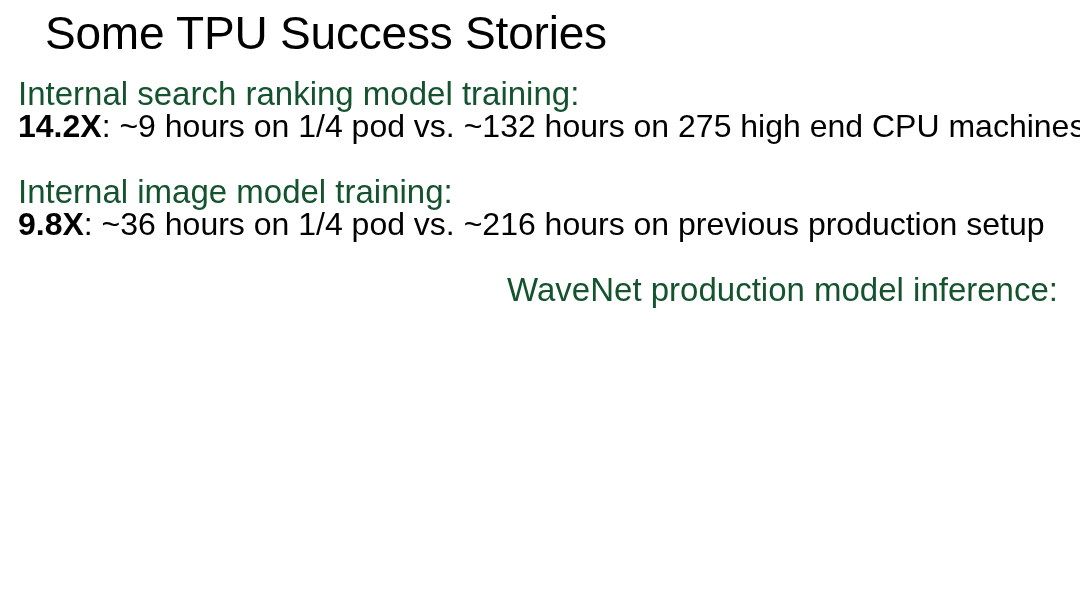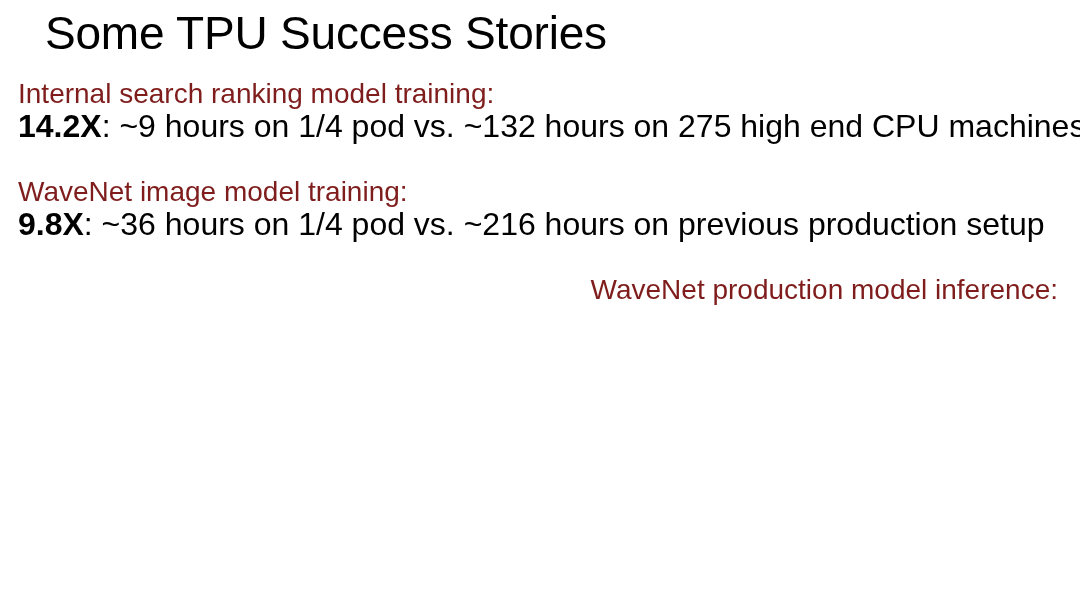--- a/index.html
+++ b/index.html
@@ -34,25 +34,25 @@
   .body-block {
     position: absolute;
     left: 18px;
     width: 1040px;
   }
   .block-1 { top: 77px; }
   .block-2 { top: 175px; }
   .block-3 { top: 273px; text-align: right; }
 
   .lead-line {
-    font-size: 28px;
+    font-size: 33px;
     line-height: 33px;
     font-weight: 400;
     white-space: nowrap;
-    color: #7f1d1d;
+    color: #14532d;
   }
   .sub-line {
     font-size: 32px;
     line-height: 33px;
     font-weight: 400;
     white-space: nowrap;
     color: #000000;
   }
   .sub-line .strong {
     font-weight: 700;
@@ -64,21 +64,21 @@
 <div class="slide">
 
   <div class="slide-title">Some TPU Success Stories</div>
 
   <div class="body-block block-1">
     <div class="lead-line">Internal search ranking model training:</div>
     <div class="sub-line"><span class="strong">14.2X</span><span>: ~9 hours on 1/4 pod vs. ~132 hours on 275 high end CPU machines</span></div>
   </div>
 
   <div class="body-block block-2">
-    <div class="lead-line">WaveNet image model training:</div>
+    <div class="lead-line">Internal image model training:</div>
     <div class="sub-line"><span class="strong">9.8X</span><span>: ~36 hours on 1/4 pod vs. ~216 hours on previous production setup</span></div>
   </div>
 
   <div class="body-block block-3">
     <div class="lead-line">WaveNet production model inference:</div>
   </div>
 
 </div>
 
 </body></html>

